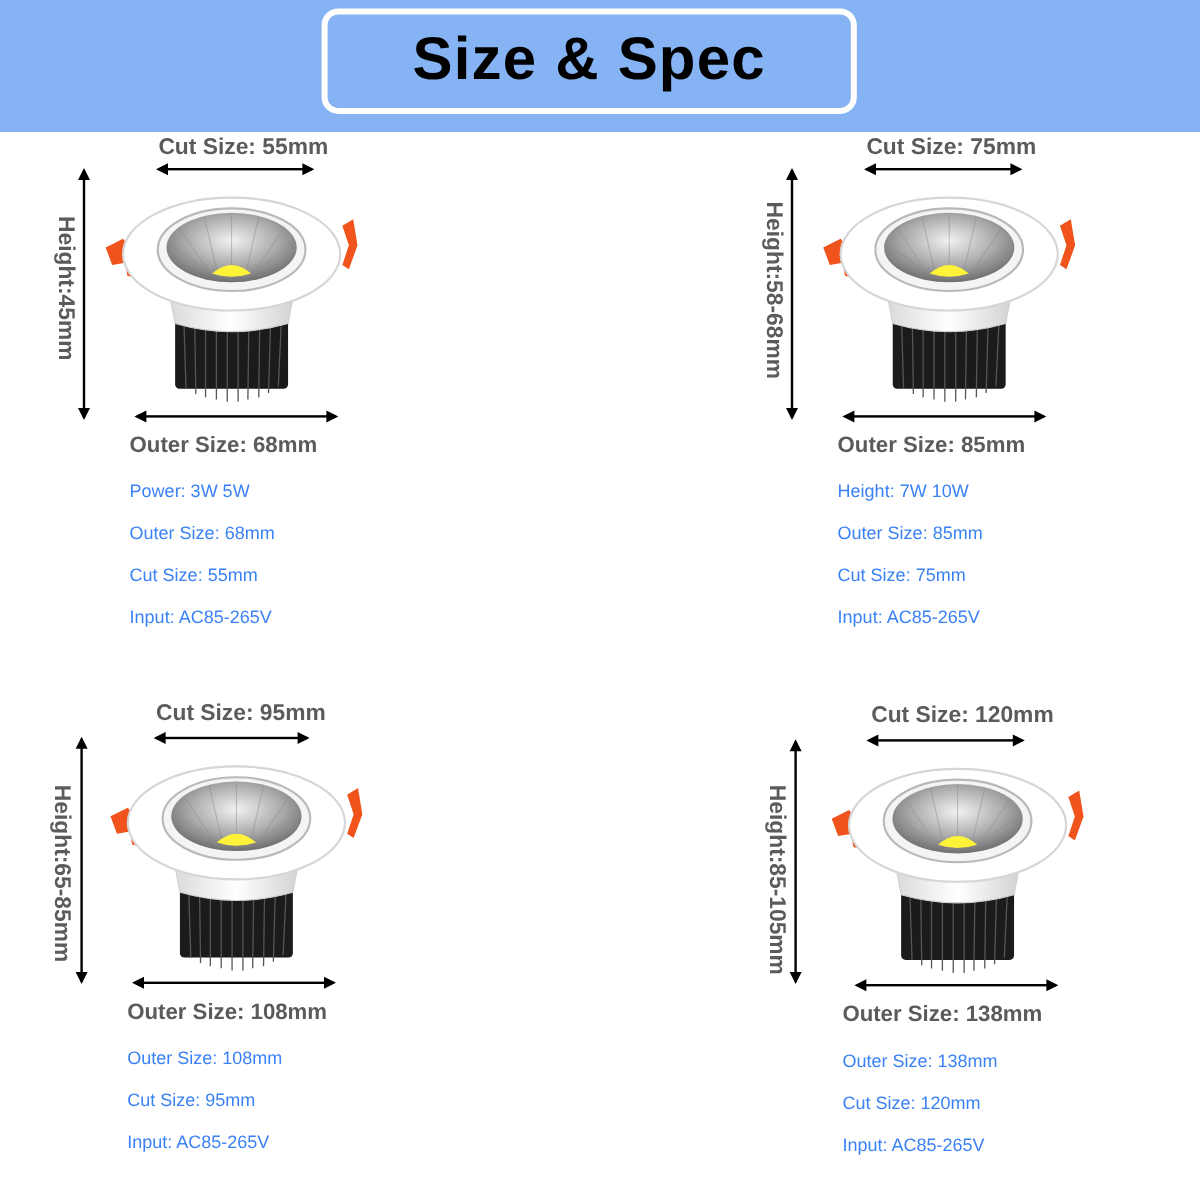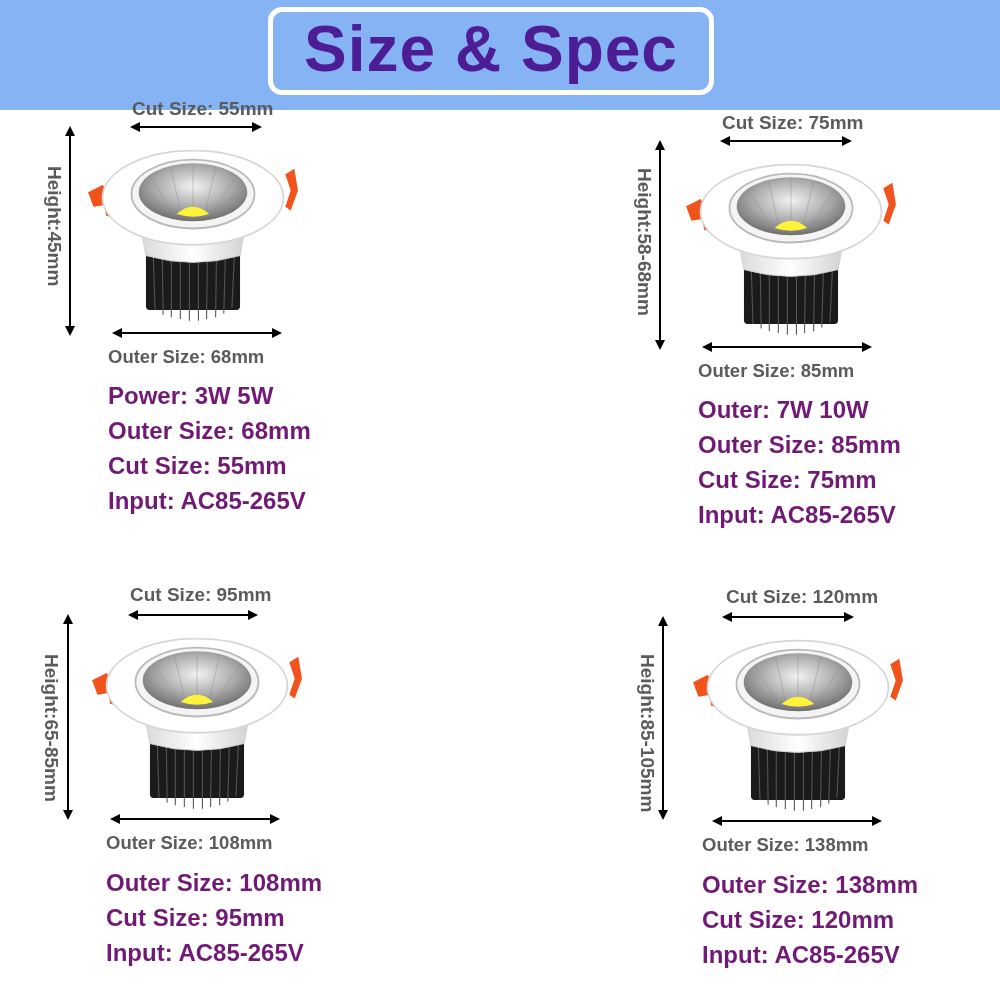--- a/index.html
+++ b/index.html
@@ -11,21 +11,21 @@
   .banner {
     position: absolute; left: 0; top: 0; width: 1000px; height: 110px;
     background: #86b3f4;
   }
   .banner-box {
     position: absolute; left: 268px; top: 7px; width: 446px; height: 88px;
     border: 5px solid #ffffff; border-radius: 14px; box-sizing: border-box;
     display: flex; align-items: center; justify-content: center;
   }
   .banner-title {
-    color: #4c1d95; font-weight: bold; font-size: 64px; letter-spacing: 1px;
+    color: #000000; font-weight: bold; font-size: 50px; letter-spacing: 1px;
     margin-top: -4px;
   }
   .spec {
     position: absolute; width: 420px; height: 450px;
   }
   .cut-label {
     position: absolute; top: 0; font-size: 19px; font-weight: bold; color: #5b5b5b;
     white-space: nowrap;
   }
   .cut-arrow, .outer-arrow {
@@ -49,21 +49,21 @@
   .height-arrow::after { bottom: -2px; border-top: 10px solid #000; }
   .height-label {
     position: absolute; font-size: 19px; font-weight: bold; color: #5b5b5b;
     white-space: nowrap; transform-origin: 0 0; transform: rotate(90deg);
   }
   .lamp { position: absolute; }
   .spec-list {
     position: absolute; list-style: none; margin: 0; padding: 0;
   }
   .spec-list li {
-    font-size: 24px; font-weight: bold; color: #701a75; white-space: nowrap;
+    font-size: 15px; font-weight: normal; color: #3b82f6; white-space: nowrap;
     height: 35px; line-height: 35px;
   }
   .outer-label {
     position: absolute; font-size: 18.5px; font-weight: bold; color: #5b5b5b; white-space: nowrap;
   }
 </style>
 </head>
 <body>
 
 <div class="banner">
@@ -119,21 +119,21 @@
         <line x1="168" y1="42" x2="140" y2="84"></line>
           <line x1="64" y1="58" x2="96" y2="80"></line>
         <line x1="176" y1="58" x2="144" y2="80"></line>
       </g>
 
       <path d="M102 84 Q120 68 138 84 Q120 90 102 84 Z" fill="#fff33a"></path>
     </symbol>
   </defs>
 </svg>
 
-<div class="spec" style="left:0;top:96px;padding-left:46px;">
+<div class="spec" style="left:0;top:110px;padding-left:46px;">
   <span class="cut-label" style="left:132px;top:2px;">Cut Size: 55mm</span>
   <div class="cut-arrow" style="left:132px;top:30px;width:128px;"></div>
   <div class="height-arrow" style="left:69px;top:32px;height:206px;"></div>
   <span class="height-label" style="left:65px;top:70px;">Height:45mm</span>
   <svg class="lamp" style="left:72px;top:42px;" width="242" height="190">
       <use href="#lamp-shape"></use>
     </svg>
   <div class="outer-arrow" style="left:114px;top:236px;width:166px;"></div>
   <span class="outer-label" style="left:108px;top:250px;">Outer Size: 68mm</span>
   <ul class="spec-list" style="left:108px;top:282px;">
@@ -148,21 +148,21 @@
   <span class="cut-label" style="left:132px;top:2px;">Cut Size: 75mm</span>
   <div class="cut-arrow" style="left:132px;top:30px;width:128px;"></div>
   <div class="height-arrow" style="left:69px;top:32px;height:206px;"></div>
   <span class="height-label" style="left:65px;top:58px;">Height:58-68mm</span>
   <svg class="lamp" style="left:80px;top:42px;" width="242" height="190">
       <use href="#lamp-shape"></use>
     </svg>
   <div class="outer-arrow" style="left:114px;top:236px;width:166px;"></div>
   <span class="outer-label" style="left:108px;top:250px;">Outer Size: 85mm</span>
   <ul class="spec-list" style="left:108px;top:282px;">
-    <li>Outer: 7W 10W</li>
+    <li>Height: 7W 10W</li>
     <li>Outer Size: 85mm</li>
     <li>Cut Size: 75mm</li>
     <li>Input: AC85-265V</li>
   </ul>
 </div>
 
 <div class="spec" style="left:0;top:582px;">
   <span class="cut-label" style="left:130px;top:2px;">Cut Size: 95mm</span>
   <div class="cut-arrow" style="left:130px;top:32px;width:126px;"></div>
   <div class="height-arrow" style="left:67px;top:34px;height:202px;"></div>

